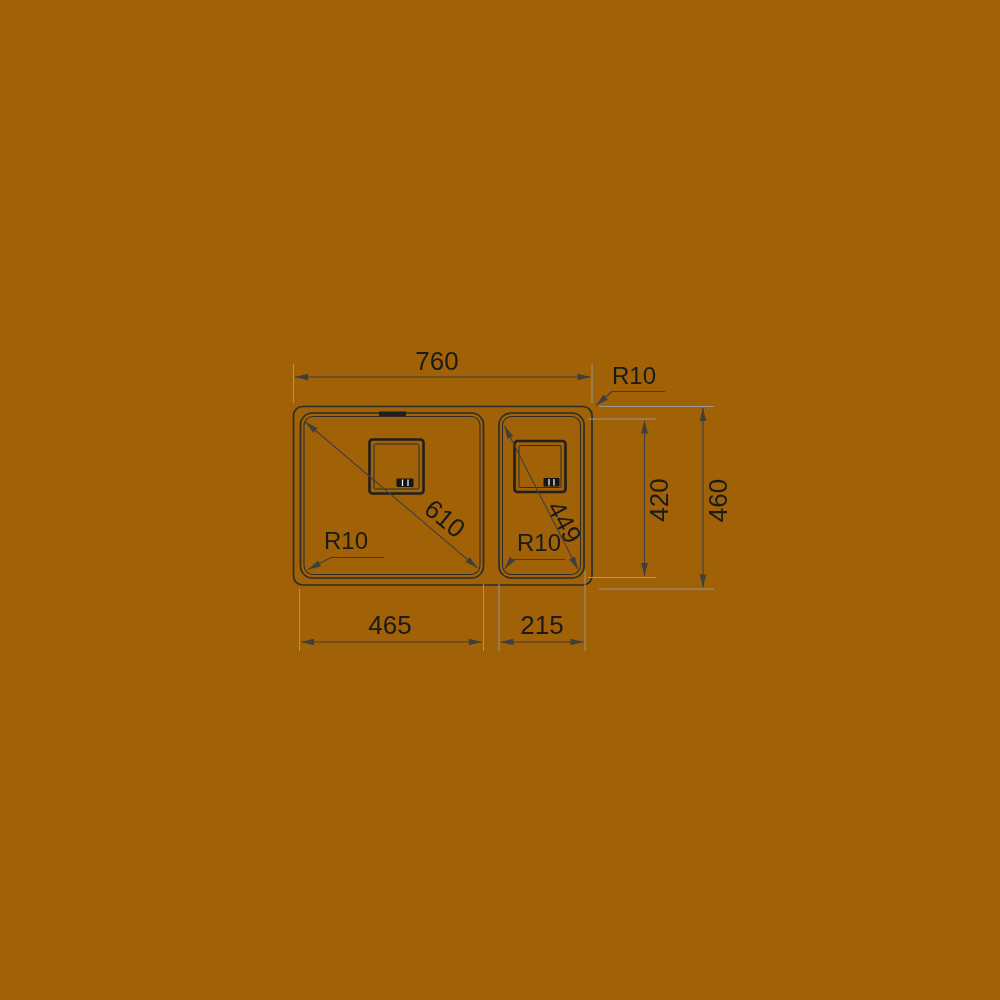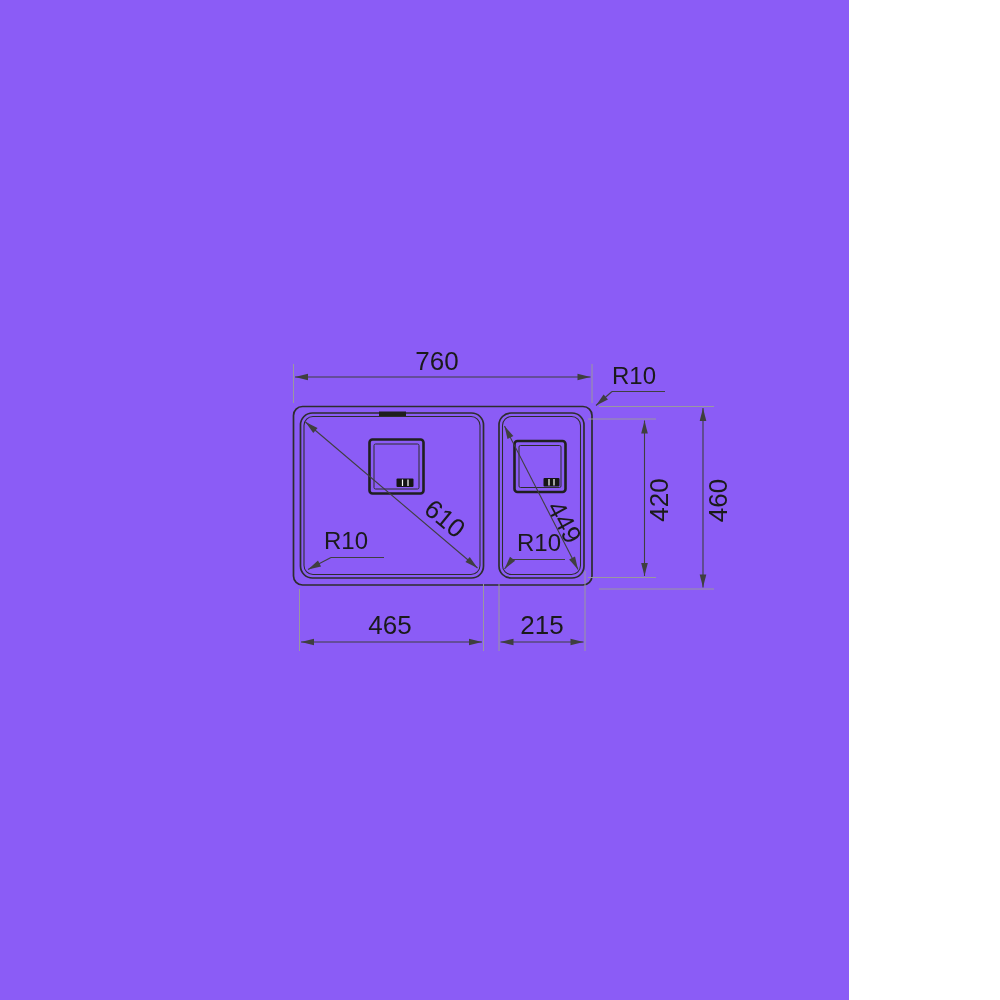--- a/index.html
+++ b/index.html
@@ -2,23 +2,23 @@
 <html><head>
 <meta charset="utf-8">
 <style>
   html, body {
     margin: 0;
     padding: 0;
     background: #ffffff;
   }
   .canvas {
     position: relative;
-    width: 849px;
+    width: 1000px;
     height: 1000px;
-    background: #8b5cf6;
+    background: #a16207;
     overflow: hidden;
   }
   svg { display: block; }
 
   .outline  { fill: none; stroke: #2d2d2d; stroke-width: 1.7px; }
   .outline-thin { fill: none; stroke: #2d2d2d; stroke-width: 1.05px; }
   .drain-outer { fill: none; stroke: #1f1f1f; stroke-width: 2.6px; }
   .drain-inner { fill: none; stroke: #2d2d2d; stroke-width: 1px; }
   .grate { fill: #161616; stroke: none; }
   .grate-slit { stroke: #ffffff; stroke-width: 1.2px; }

